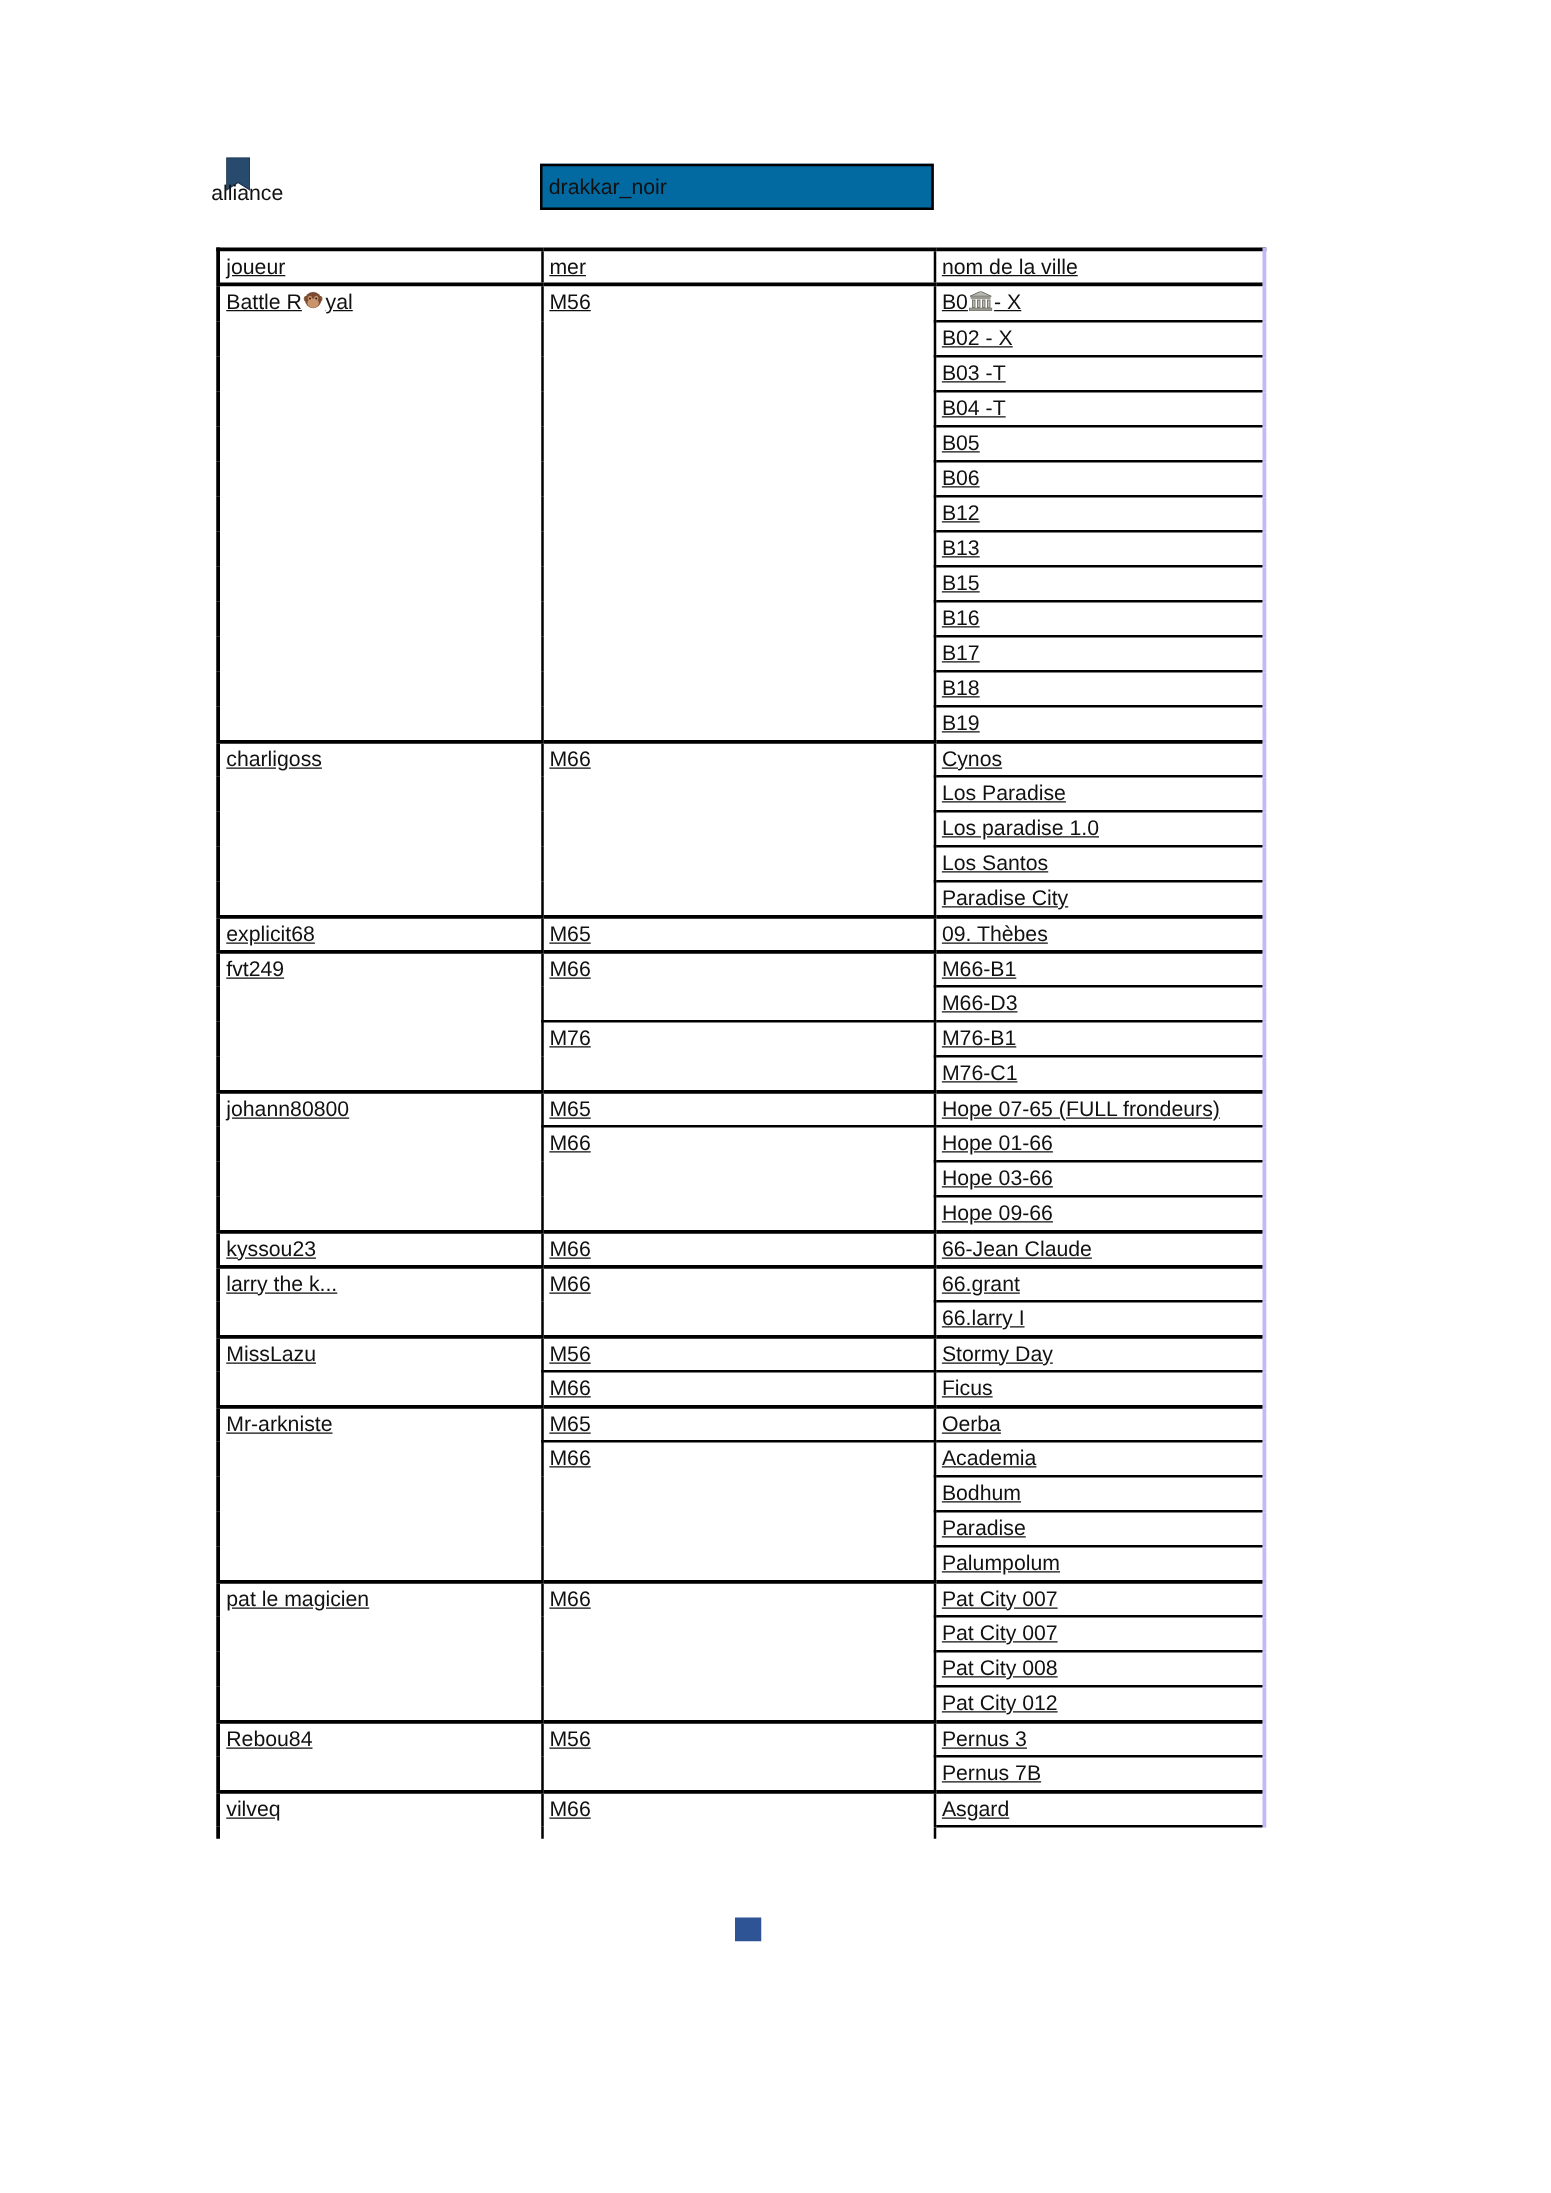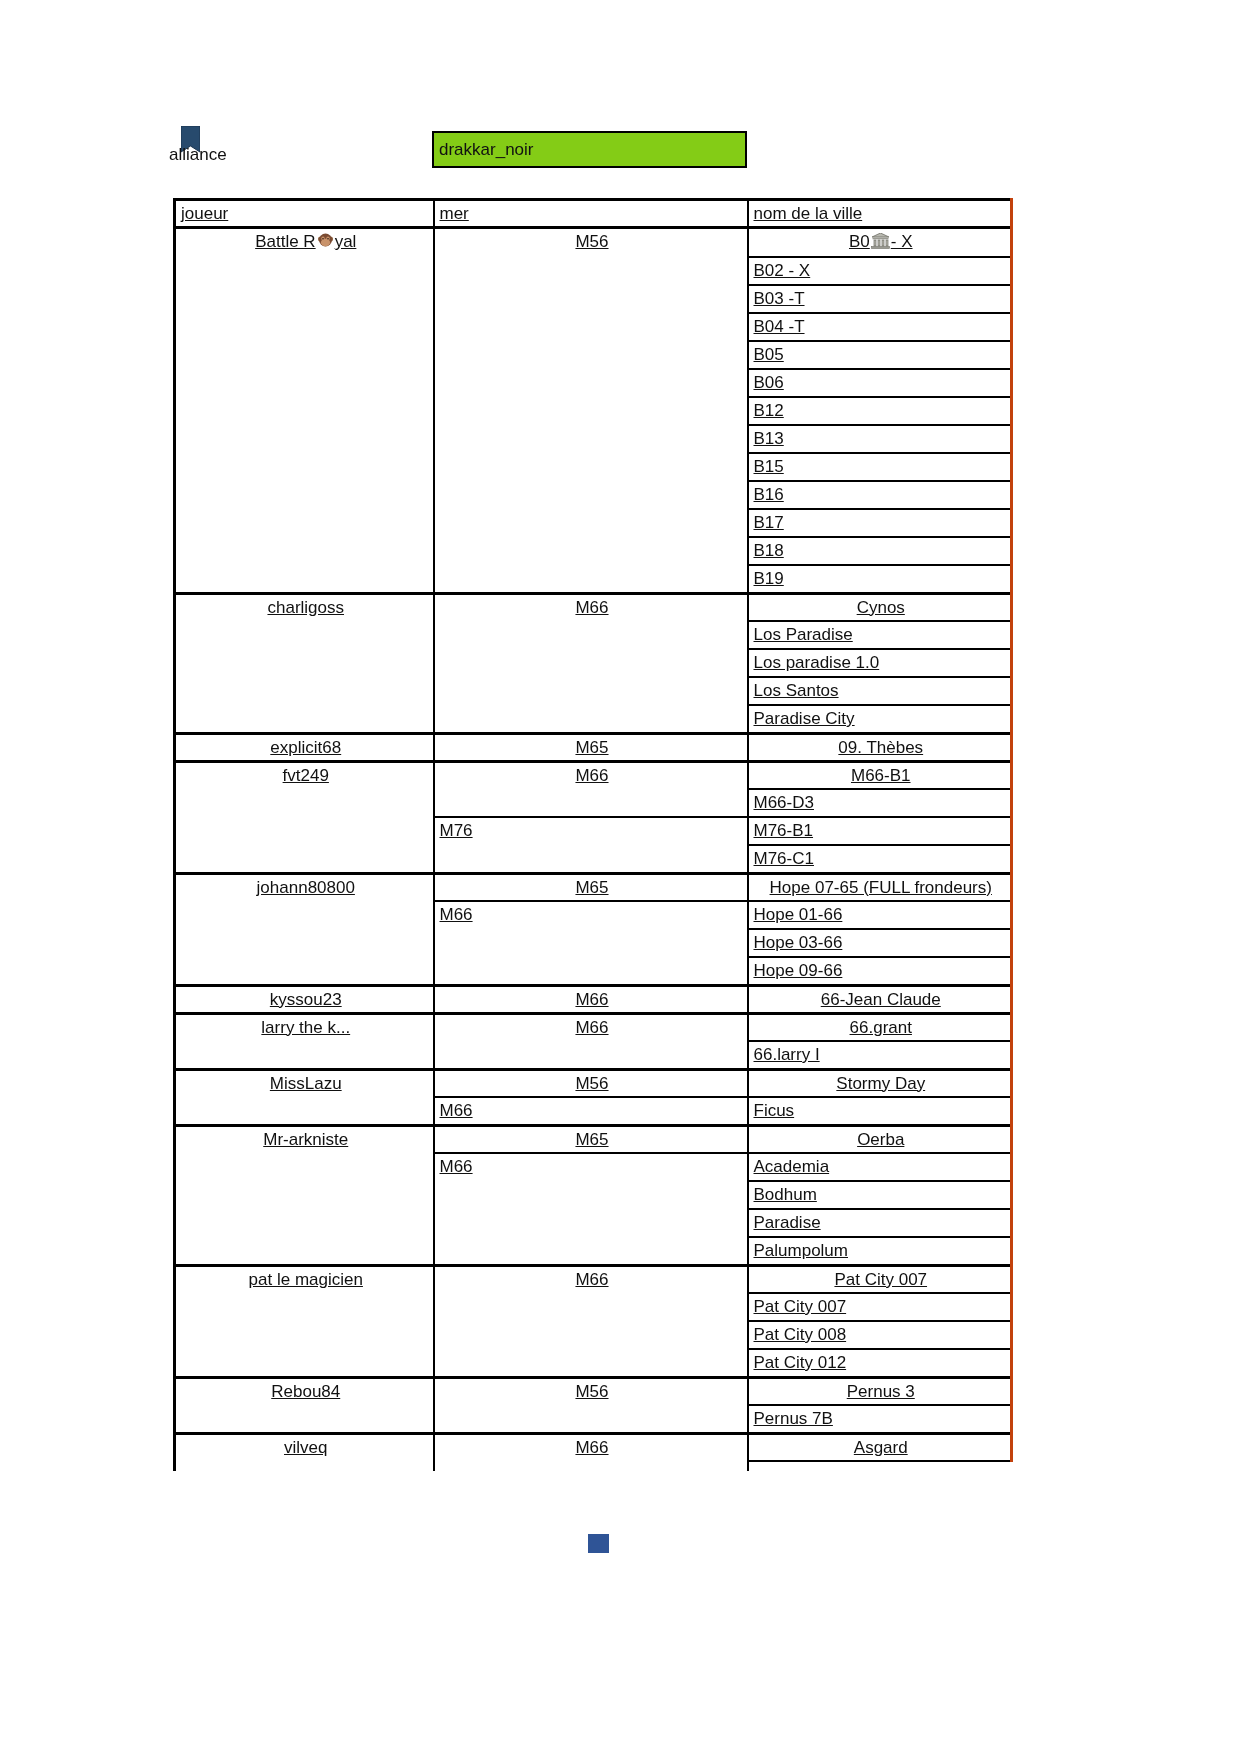--- a/index.html
+++ b/index.html
@@ -21,40 +21,40 @@
     position:absolute; left:181px; top:126px; width:19px; height:27px;
   }
   .alliance-box {
     position:absolute; left:432px; top:131px;
     width:315px; height:37px;
     border:2px solid #000;
     box-sizing:border-box;
     font-size:17px;
     display:flex; align-items:center;
     padding-left:5px;
-    background:#84cc16;
+    background:#0369a1;
   }
 
   
   .table-wrap { position:absolute; left:173px; top:198px;text-decoration:underline; }
   table { border-collapse:collapse; table-layout:fixed; width:837px; }
   col.c1 { width:259px; } col.c2 { width:314px; } col.c3 { width:264px; }
   th, td {
     border:2px solid #000;
     font-size:17px; font-weight:400;
     text-align:left; vertical-align:top;
     height:28px; box-sizing:border-box;
     padding:1px 2px 0 5px;
     line-height:24px;
     white-space:nowrap; overflow:hidden;
   }
   thead th { border-top:3px solid #000; }
   th:first-child, td.edge-left { border-left:3px solid #000; }
-  th:last-child, td.edge-right { border-right:3px solid #c2410c; }
-  tr.group-start > td { border-top:3px solid #000;text-align:center; }
+  th:last-child, td.edge-right { border-right:3px solid #c4b5fd; }
+  tr.group-start > td { border-top:3px solid #000; }
   
   tr.last-row td.player, tr.last-row td.mer { border-bottom:0;margin-top:39px; }
   tr.phantom td { border:0; height:10px; padding:0; }
   tr.phantom td.ph1 { border-left:3px solid #000; border-right:2px solid #000; }
   tr.phantom td.ph2 { border-right:2px solid #000; }
 
   .inline-icon { display:inline-block; vertical-align:-2px; margin:0 1px; }
 
   .footer-marker {
     position:absolute; left:588px; top:1534px;

